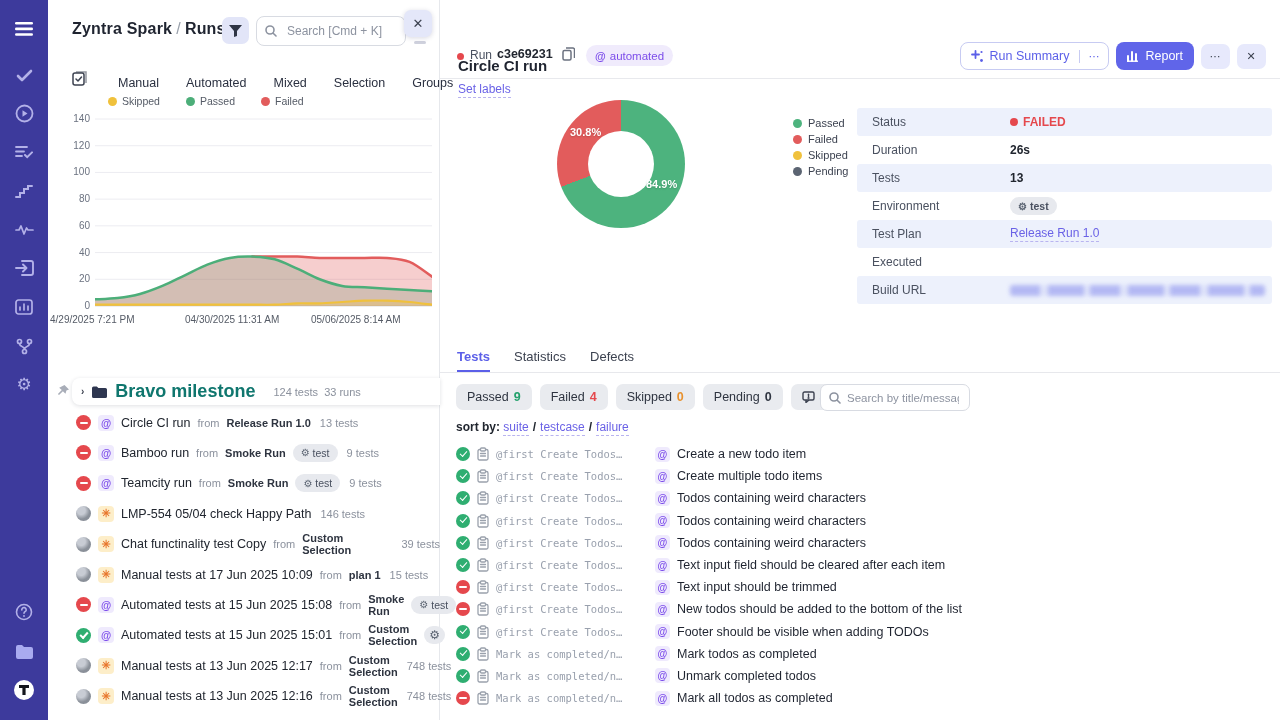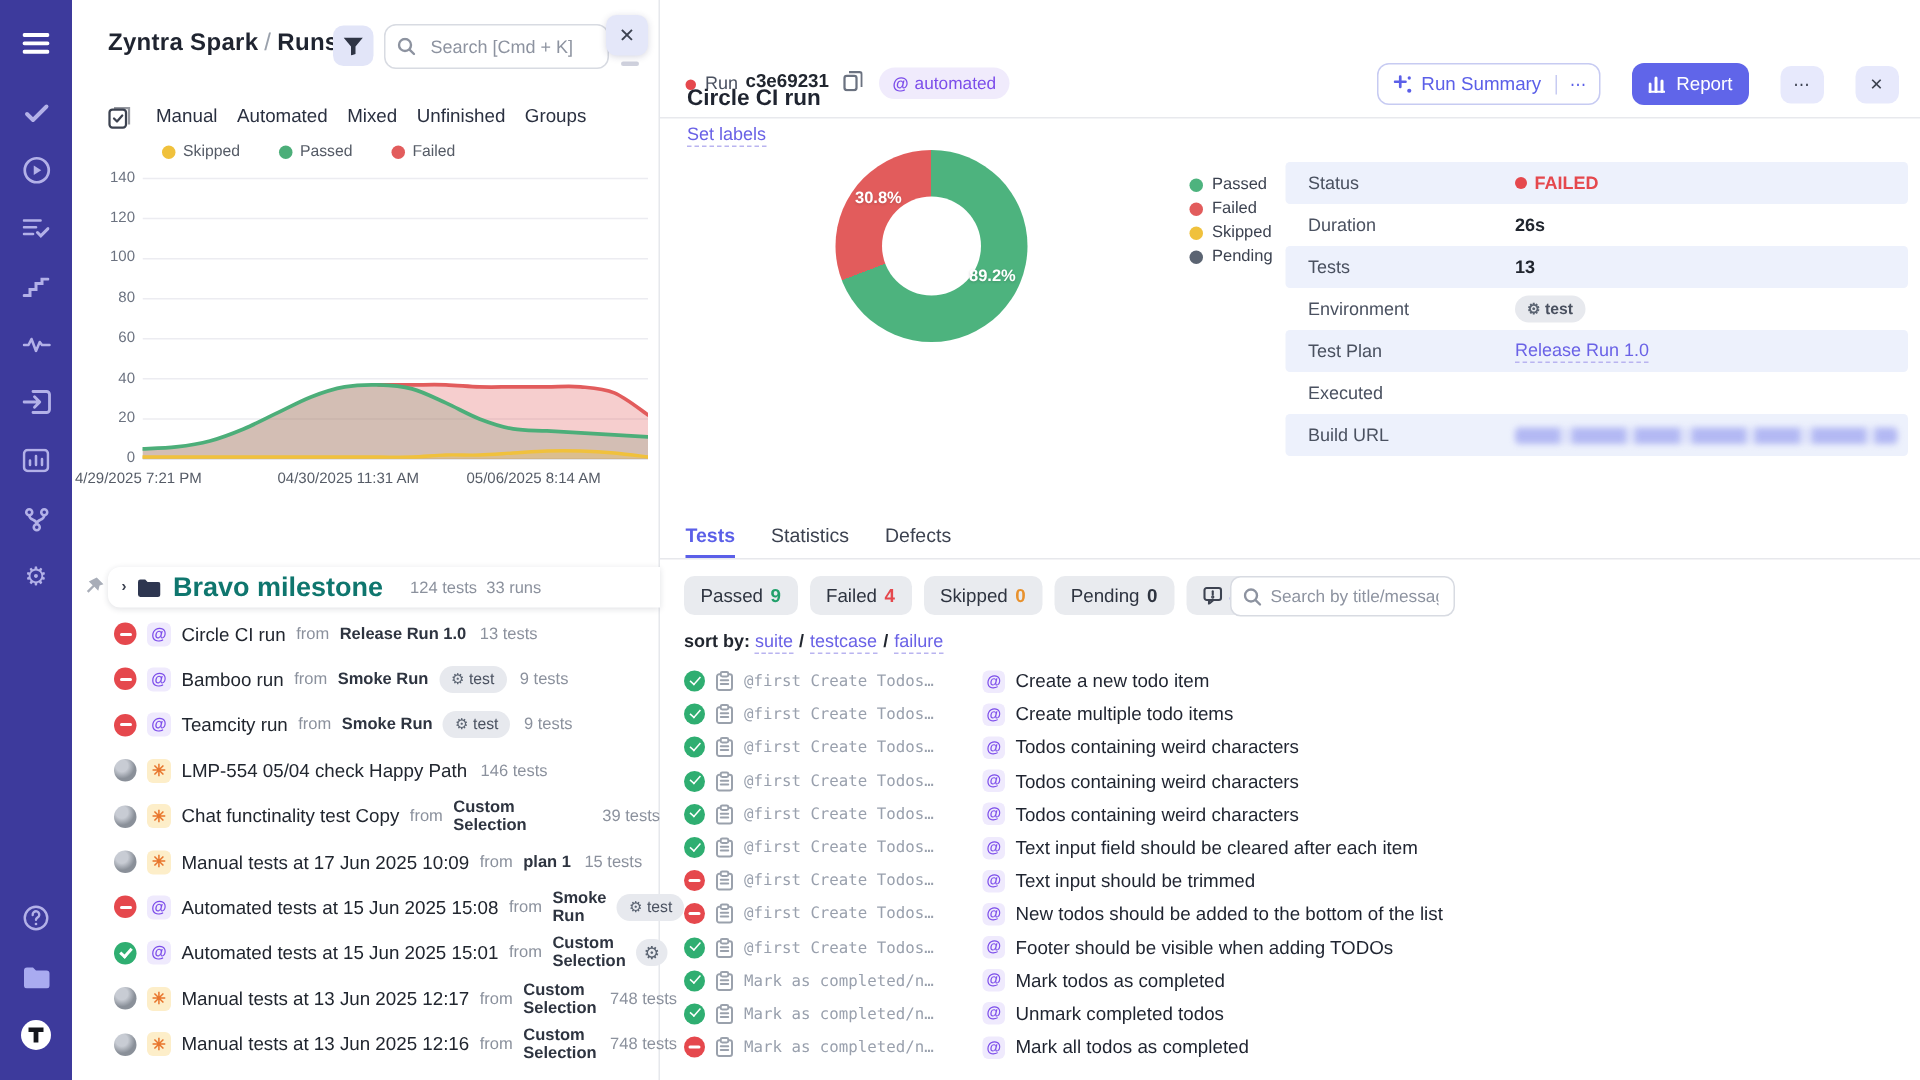--- a/index.html
+++ b/index.html
@@ -15,21 +15,21 @@
   
   #lpanel { position:absolute; left:48px; top:0; width:392px; height:720px; background:#fff; border-right:1px solid #e6e8ec; z-index:20; }
   #lp-title { position:absolute; left:24px; top:20px; font-size:16px; font-weight:bold; color:#1f2430; letter-spacing:.2px; }
   #lp-title .sep { color:#9aa1ac; font-weight:normal; padding:0 4px; }
   #filter-btn { position:absolute; left:174px; top:17px; width:27px; height:27px; border-radius:7px; background:#e2e5f8; display:flex; align-items:center; justify-content:center; cursor:pointer; }
   #lp-search { position:absolute; left:208px; top:16px; width:150px; height:30px; border:1px solid #d8dbe2; border-radius:8px; background:#fff; display:flex; align-items:center; padding:0 8px; gap:10px; }
   #lp-search input { border:0; outline:0; width:110px; font-size:12px; color:#3c4250; background:transparent; font-family:"Liberation Sans",sans-serif; }
   #lp-search input::placeholder { color:#8d93a0; }
   #lp-close { position:absolute; left:356px; top:10px; width:28px; height:27px; border-radius:7px; background:#e4e7f9; box-shadow:0 1px 5px rgba(40,40,90,.18); display:flex; align-items:center; justify-content:center; font-size:13px; color:#3c4250; cursor:pointer; z-index:5; }
   #panel-resize-hint { position:absolute; left:366px; top:41px; width:12px; height:3px; border-radius:2px; background:#c3c6d4; opacity:.8; }
-  #lp-tabs { position:absolute; left:24px; top:70px; display:flex; align-items:flex-start; gap:13px; }
+  #lp-tabs { position:absolute; left:24px; top:70px; display:flex; align-items:flex-end; gap:27px; }
   #lp-tabs .tab { font-size:12.5px; color:#2a3040; cursor:pointer; }
 
   
   #trend-legend { position:absolute; left:60px; top:94px; height:13px; overflow:hidden; display:flex; gap:26px; align-items:flex-end; }
   .tl-item { display:flex; align-items:center; gap:5px; font-size:10.5px; color:#555b66; }
   .dot { width:9px; height:9px; border-radius:50%; display:inline-block; }
   .ytick { position:absolute; width:32px; text-align:right; font-size:10px; color:#6b7280; }
   .xtick { position:absolute; font-size:10px; color:#555b66; top:314px; }
   #trend-svg { position:absolute; left:47px; top:110px; }
 
@@ -60,21 +60,21 @@
 
   
   #rpanel { position:absolute; left:440px; top:0; width:840px; height:720px; background:#fff; }
   #r-top { position:absolute; left:0; top:0; width:840px; height:45px; border-bottom:1px solid #e8e9ed;margin-top:34px; }
   #run-dot { position:absolute; left:17px; top:19px; width:7px; height:7px; border-radius:50%; background:#e5484d; }
   #run-label { position:absolute; left:30px; top:14px; font-size:12px; color:#4a5160; }
   #run-id { position:absolute; left:57px; top:13px; font-size:12.5px; font-weight:bold; color:#21262f; }
   #copy-ic { position:absolute; left:122px; top:13px; cursor:pointer; }
   #auto-badge { position:absolute; left:146px; top:11px; height:21px; border-radius:11px; background:#f0ebfc; color:#7c4dea; font-size:11.5px; display:flex; align-items:center; gap:4px; padding:0 9px; cursor:pointer; }
   #auto-badge b { font-size:11px; }
-  #r-actions { position:absolute; right:14px; top:8px; display:flex; gap:21px; height:28px; align-items:center; }
+  #r-actions { position:absolute; right:14px; top:8px; display:flex; gap:7px; height:28px; align-items:center; }
   #summary-group { display:flex; align-items:center; height:28px; border:1px solid #c7cbf2; border-radius:8px; background:#fff; color:#5b5fe8; }
   #summary-main { display:flex; align-items:center; gap:6px; padding:0 10px; font-size:12.5px; cursor:pointer; }
   #summary-more { border-left:1px solid #c7cbf2; padding:0 8px; font-size:11px; cursor:pointer; letter-spacing:1px; }
   #report-btn { height:28px; border-radius:8px; background:#6065e9; color:#fff; font-size:12.5px; display:flex; align-items:center; gap:6px; padding:0 11px; cursor:pointer; }
   .mini-btn { height:25px; min-width:29px; border-radius:7px; background:#e7e9fc; color:#3c4250; display:flex; align-items:center; justify-content:center; font-size:11px; cursor:pointer; letter-spacing:1px; }
 
   #r-title { position:absolute; left:18px; top:57px; font-size:15px; font-weight:bold; color:#1f2430; }
   #set-labels { position:absolute; left:18px; top:82px; font-size:12px; color:#6a62e6; border-bottom:1px dashed #b9b4f0; cursor:pointer; padding-bottom:1px; }
 
   
@@ -234,21 +234,21 @@
       <span style="margin-right:3px">
         <svg width="16" height="16" viewBox="0 0 16 16" fill="none" stroke="#3c4250" stroke-width="1.5">
             <rect x="1" y="3" width="11" height="12" rx="2"></rect>
             <path d="M4 2h10v11" opacity=".55"></path>
             <path d="M4 9l2 2 3.5-4" stroke-linecap="round" stroke-linejoin="round"></path>
           </svg>
       </span>
     <span class="tab">Manual</span>
         <span class="tab">Automated</span>
         <span class="tab">Mixed</span>
-        <span class="tab">Unfinished</span>
+        <span class="tab">Selection</span>
         <span class="tab">Groups</span>
       </div>
 
     <div id="trend-legend">
         <span class="tl-item">
           <span class="dot" style="background: rgb(240, 193, 60);"></span>
           <span>Skipped</span>
         </span>
         <span class="tl-item">
           <span class="dot" style="background: rgb(76, 174, 121);"></span>
@@ -438,21 +438,21 @@
         <div class="mini-btn">⋯</div>
         <div class="mini-btn">✕</div>
       </div>
     </header>
 
     <h1 id="r-title">Circle CI run</h1>
     <span id="set-labels">Set labels</span>
 
     <div id="donut" style="background: conic-gradient(rgb(77, 179, 126) 0deg, rgb(77, 179, 126) 69.2%, rgb(226, 92, 92) 69.2%, rgb(226, 92, 92) 100%);"></div>
     <div id="donut-hole"></div>
-    <span class="donut-lbl" id="dlbl-passed">89.2%</span>
+    <span class="donut-lbl" id="dlbl-passed">84.9%</span>
     <span class="donut-lbl" id="dlbl-failed">30.8%</span>
     <div id="donut-legend">
         <div class="dl-row">
           <span class="dot" style="width: 9px; height: 9px; background: rgb(77, 179, 126);"></span>
           <span>Passed</span>
         </div>
         <div class="dl-row">
           <span class="dot" style="width: 9px; height: 9px; background: rgb(226, 92, 92);"></span>
           <span>Failed</span>
         </div>

